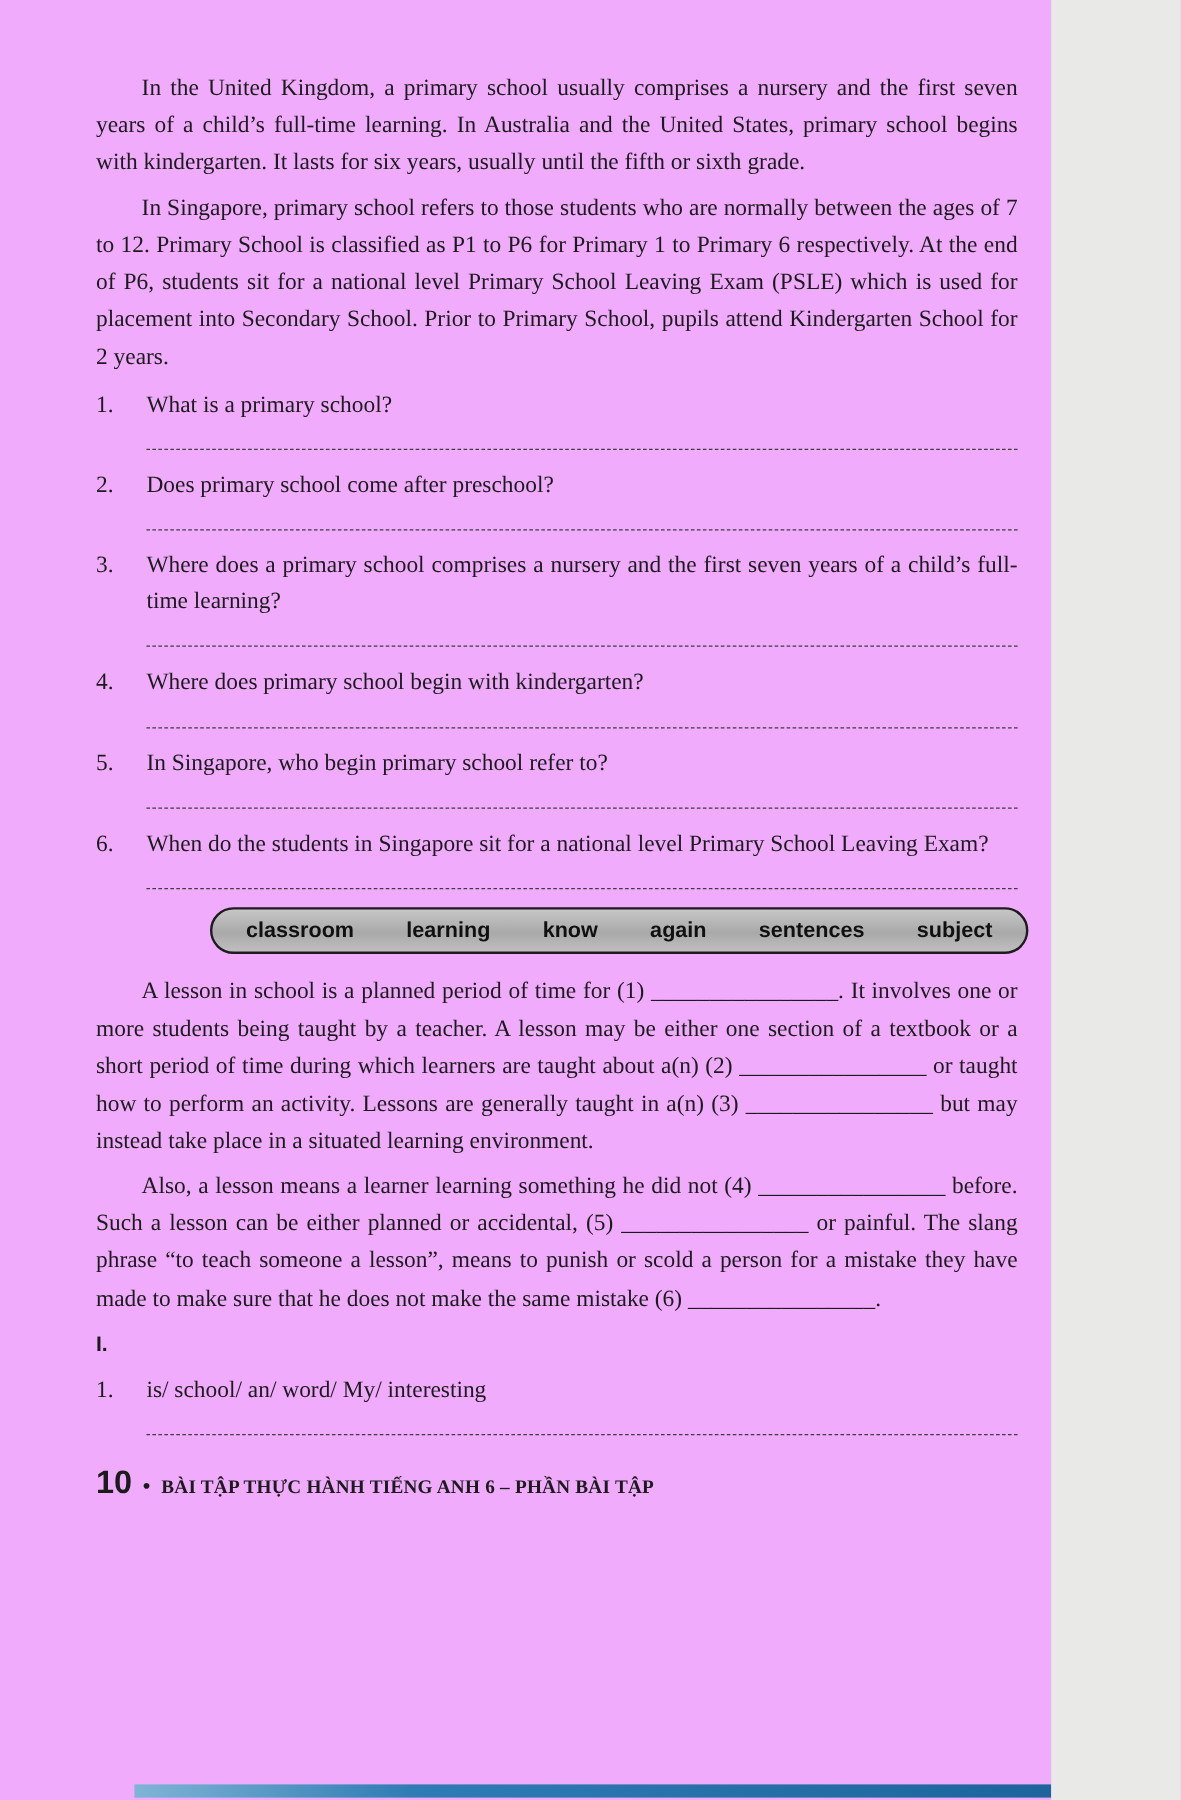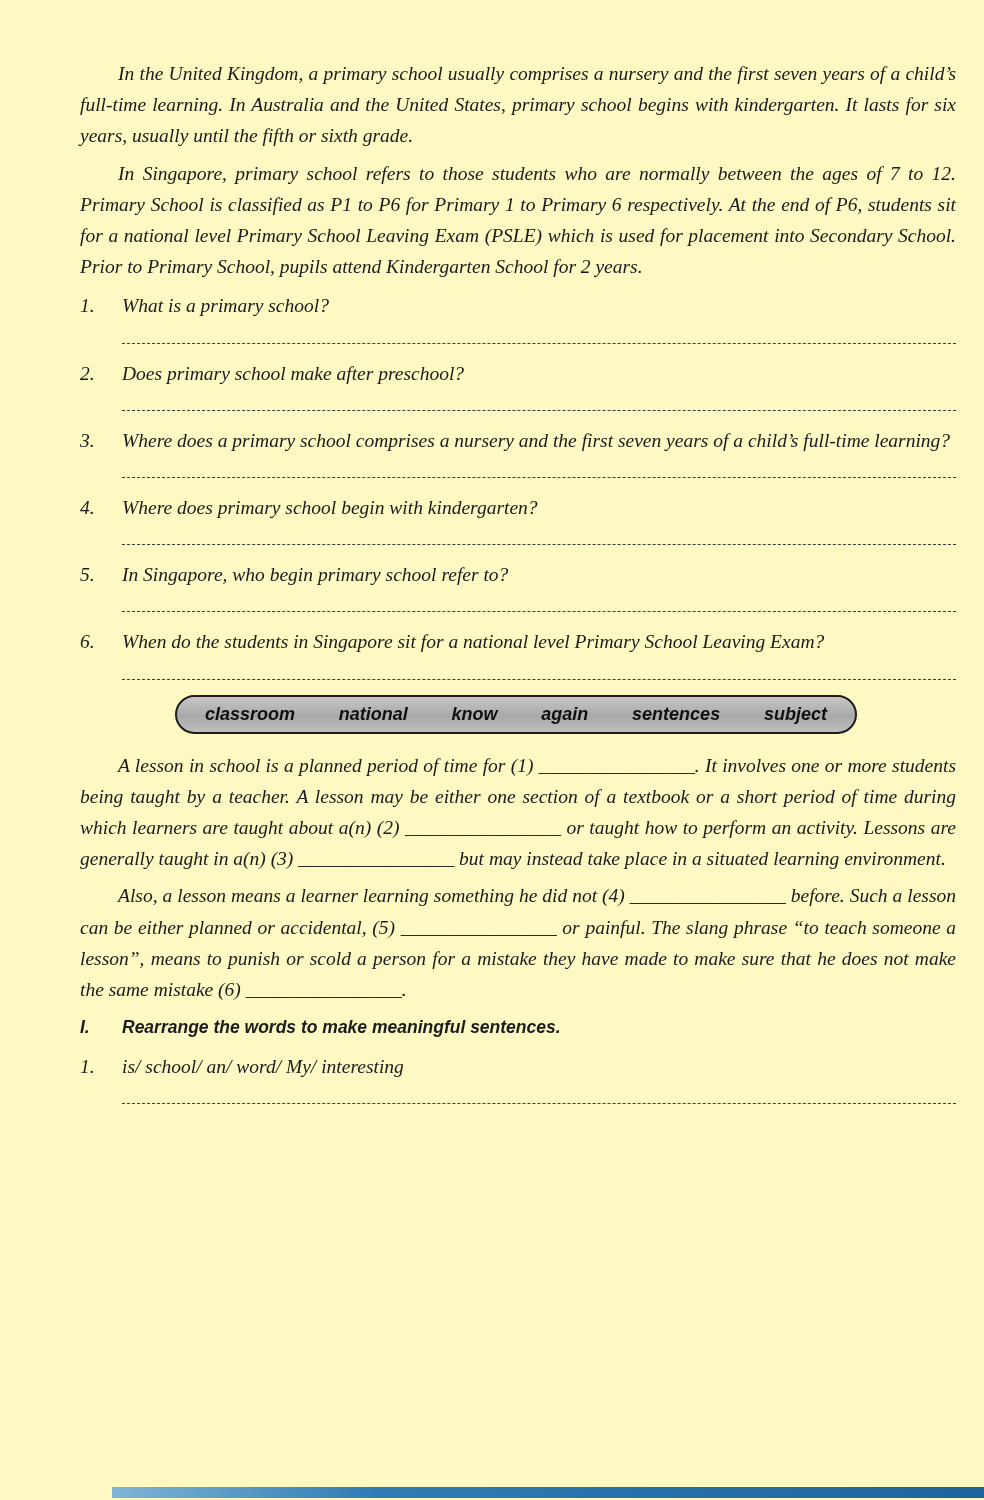--- a/index.html
+++ b/index.html
@@ -1,18 +1,18 @@
 <!DOCTYPE html>
 <html><head>
 <meta charset="utf-8">
 <style>
   html,body{margin:0;padding:0;}
   body{background:#e9e9e7;font-family:"Liberation Serif",serif;}
-  .page{position:relative;width:984px;height:1500px;background:#fef9c3;overflow:hidden;
-        box-sizing:border-box;padding:58px 28px 0 80px;color:#1b1b1b;font-style:italic;}
+  .page{position:relative;width:876px;height:1500px;background:#f0abfc;overflow:hidden;
+        box-sizing:border-box;padding:58px 28px 0 80px;color:#1b1b1b;}
   .body-par{font-size:19.5px;line-height:1.6;text-align:justify;margin:0 0 6px 0;}
   .indent{text-indent:38px;}
   .q-row{display:flex;font-size:19.5px;line-height:1.55;margin-top:9px;}
   .q-num{width:42px;flex:0 0 42px;}
   .q-text{flex:1;text-align:justify;}
   .answer-line{border-bottom:1.7px dashed #3d3d3d;height:0;margin:21px 0 15px 42px;}
   .sec-head{display:flex;font-family:"Liberation Sans",sans-serif;font-weight:bold;
             font-size:17.5px;margin:24px 0 8px;line-height:1.4;}
   .sec-num{width:42px;flex:0 0 42px;}
   .word-box{display:flex;justify-content:space-between;align-items:flex-start;
@@ -41,21 +41,21 @@
   <p class="body-par indent">In Singapore, primary school refers to those students who are normally between the ages of 7 to 12. Primary School is classified as P1 to P6 for Primary 1 to Primary 6 respectively. At the end of P6, students sit for a national level Primary School Leaving Exam (PSLE) which is used for placement into Secondary School. Prior to Primary School, pupils attend Kindergarten School for 2 years.</p>
 
   <div class="q-row">
     <span class="q-num">1.</span>
     <span class="q-text">What is a primary school?</span>
   </div>
   <div class="answer-line"></div>
 
   <div class="q-row">
     <span class="q-num">2.</span>
-    <span class="q-text">Does primary school make after preschool?</span>
+    <span class="q-text">Does primary school come after preschool?</span>
   </div>
   <div class="answer-line"></div>
 
   <div class="q-row">
     <span class="q-num">3.</span>
     <span class="q-text">Where does a primary school comprises a nursery and the first seven years of a child’s full-time learning?</span>
   </div>
   <div class="answer-line"></div>
 
   <div class="q-row">
@@ -72,37 +72,41 @@
 
   <div class="q-row">
     <span class="q-num">6.</span>
     <span class="q-text">When do the students in Singapore sit for a national level Primary School Leaving Exam?</span>
   </div>
   <div class="answer-line"></div>
 
 
   <div class="word-box">
     <span>classroom</span>
-    <span>national</span>
+    <span>learning</span>
     <span>know</span>
     <span>again</span>
     <span>sentences</span>
     <span>subject</span>
   </div>
 
   <p class="body-par indent">A lesson in school is a planned period of time for (1) ________________. It involves one or more students being taught by a teacher. A lesson may be either one section of a textbook or a short period of time during which learners are taught about a(n) (2) ________________ or taught how to perform an activity. Lessons are generally taught in a(n) (3) ________________ but may instead take place in a situated learning environment.</p>
   <p class="body-par indent">Also, a lesson means a learner learning something he did not (4) ________________ before. Such a lesson can be either planned or accidental, (5) ________________ or painful. The slang phrase “to teach someone a lesson”, means to punish or scold a person for a mistake they have made to make sure that he does not make the same mistake (6) ________________.</p>
 
 
   <div class="sec-head" style="margin-top:10px;">
     <span class="sec-num">I.</span>
-    <span>Rearrange the words to make meaningful sentences.</span>
   </div>
 
   <div class="writing-item">
     <span class="q-num">1.</span>
     <span class="q-text">is/ school/ an/ word/ My/ interesting</span>
   </div>
   <div class="answer-line"></div>
 
+  <div class="footer">
+    <span class="page-num">10</span>
+    <span class="footer-bullet">•</span>
+    <span class="footer-text">BÀI TẬP THỰC HÀNH TIẾNG ANH 6 – PHẦN BÀI TẬP</span>
+  </div>
 
   <div class="blue-bar"></div>
 </div>
 
 </body></html>

